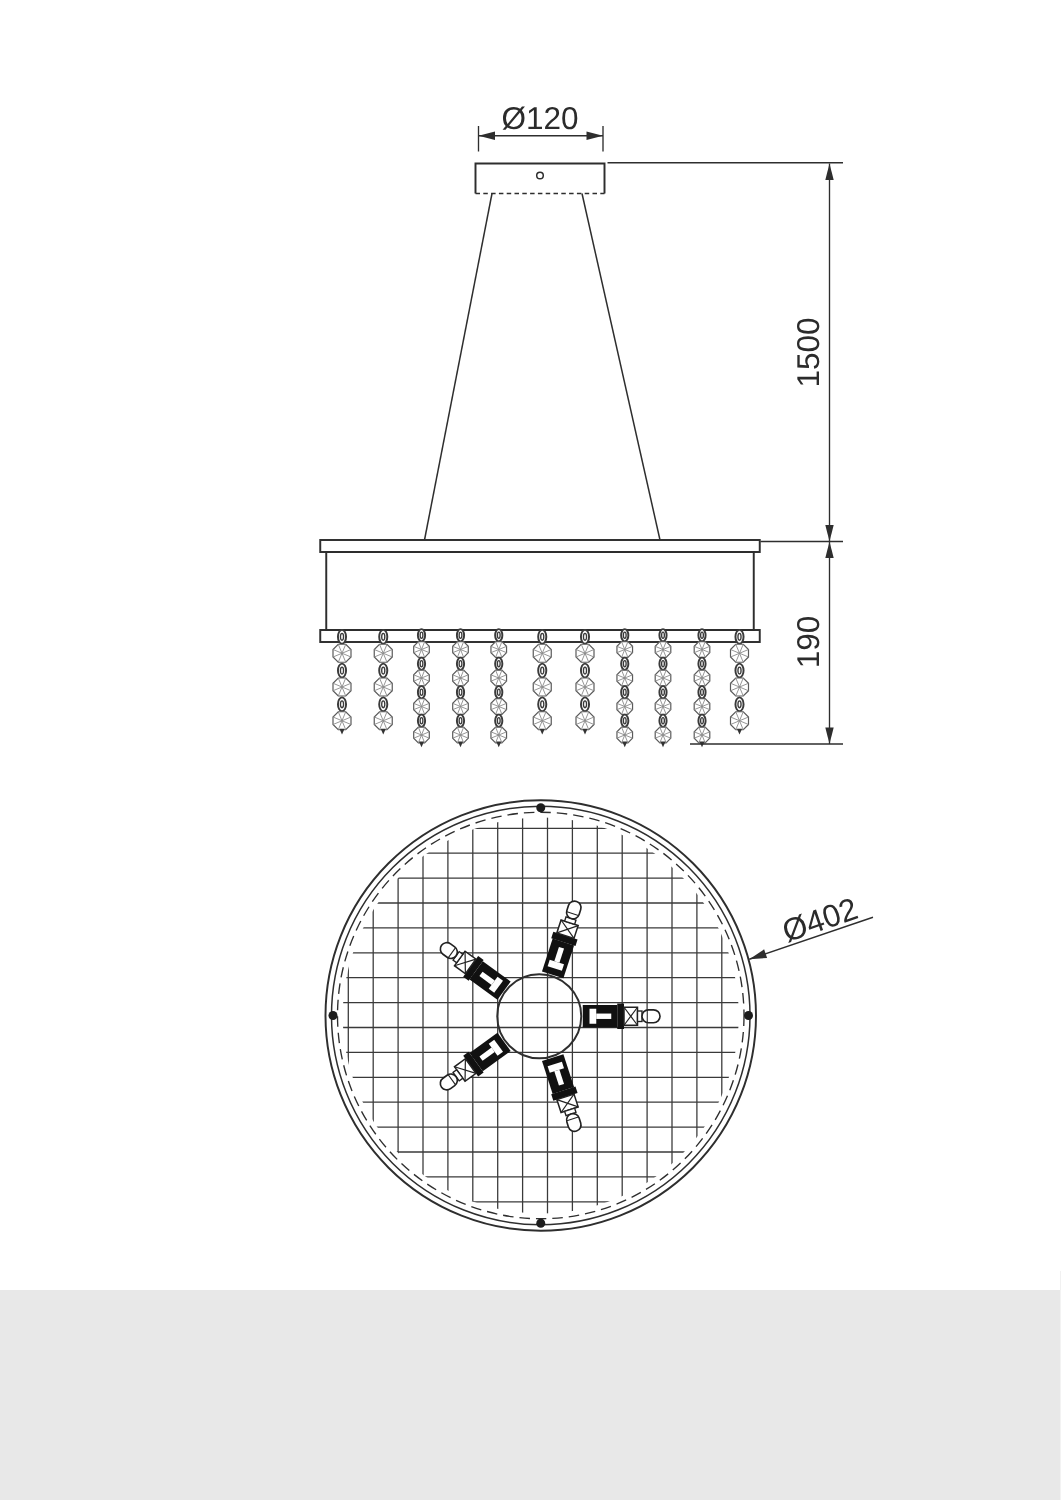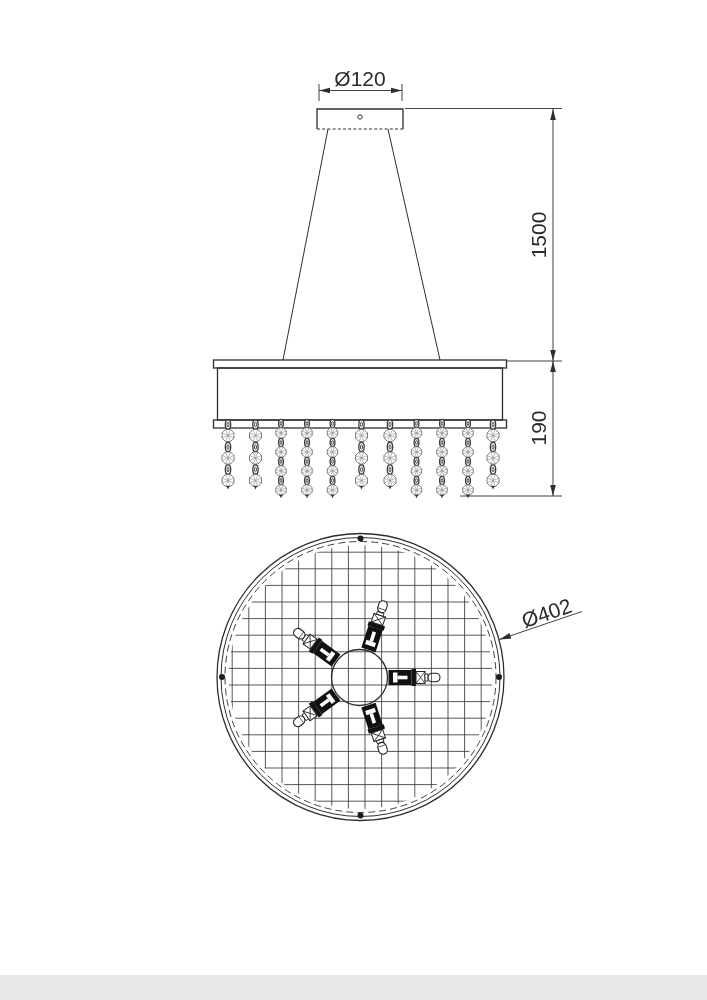--- a/index.html
+++ b/index.html
@@ -1,17 +1,17 @@
 <!DOCTYPE html>
 <html><head>
 <meta charset="utf-8">
 <style>
   html,body{margin:0;padding:0;background:#e8e8e8;}
   .sheet{
-    position:relative;width:707px;height:975px;margin:0 auto;
+    position:relative;width:707px;height:860px;margin:0 auto;
     background:#ffffff;overflow:hidden;
     font-family:"Liberation Sans", sans-serif;
   }
   svg{display:block;}
   text{
     font-family:"Liberation Sans", sans-serif;
     font-size:21px;
     fill:#2b2b2b;
   }
   .thin{stroke:#2e2e2e;stroke-width:1;fill:none;}

